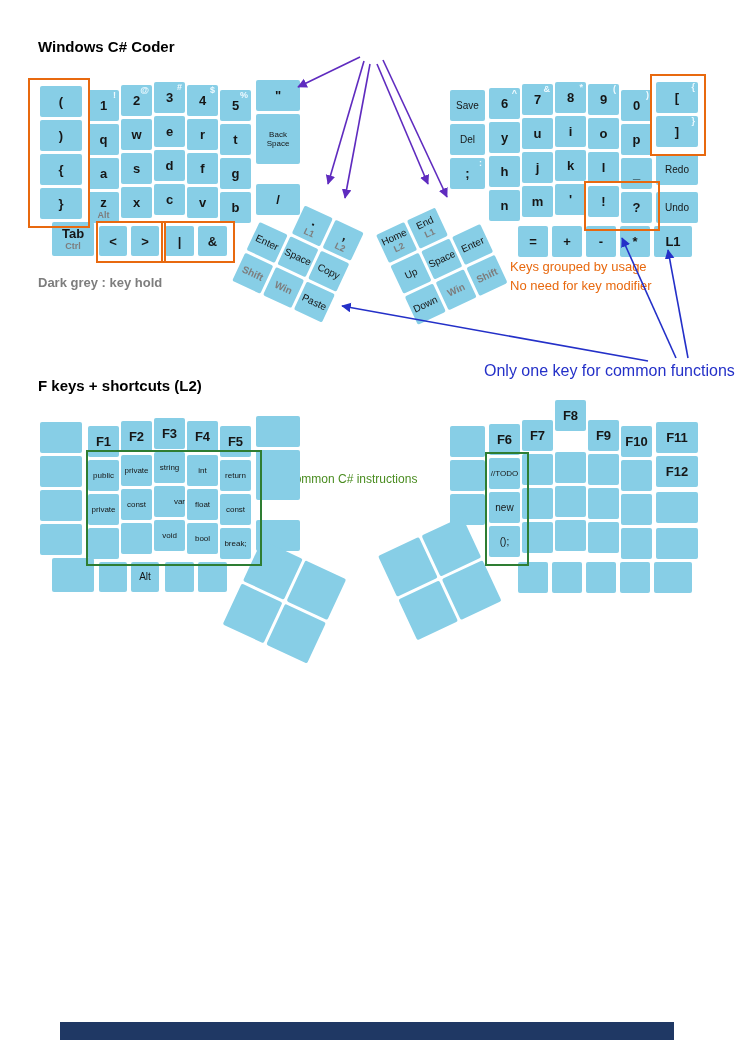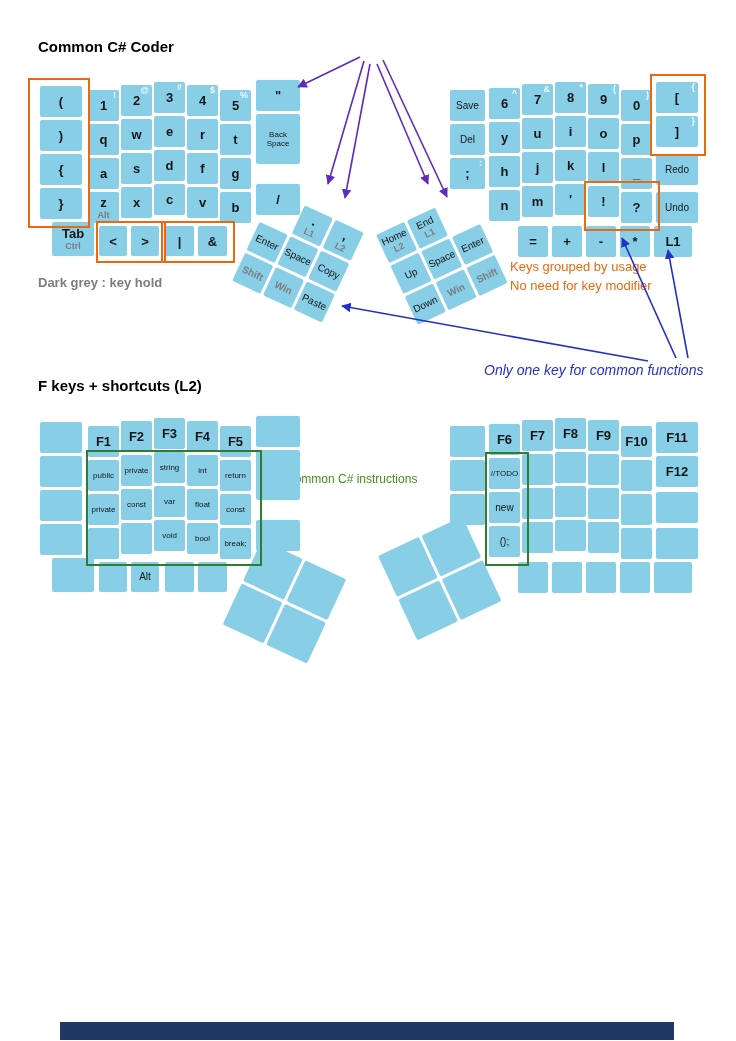--- a/index.html
+++ b/index.html
@@ -3,21 +3,21 @@
 <meta charset="utf-8">
 <title>Keyboard Layout Diagram</title>
 <style>
   html,body { margin:0; padding:0; background:#ffffff; font-family:"Liberation Sans", sans-serif; }
   #canvas { position:relative; width:736px; height:1041px; background:#ffffff; overflow:hidden; }
 
   .title { position:absolute; font-size:15px; font-weight:bold; color:#000; white-space:nowrap; }
   .purple-note { position:absolute; font-size:13px; color:var(--purple); white-space:nowrap; }
   .grey-note  { position:absolute; font-size:13px; font-weight:bold; color:var(--hold_text); white-space:nowrap; }
   .orange-note{ position:absolute; font-size:13px; color:var(--orange); white-space:nowrap; }
-  .blue-note  { position:absolute; font-size:14px; color:var(--blue); white-space:nowrap;font-style:italic; }
+  .blue-note  { position:absolute; font-size:16px; color:var(--blue); white-space:nowrap; }
   .green-note { position:absolute; font-size:12px; color:var(--green_text); white-space:nowrap; }
 
   .key { position:absolute; background:var(--key,#87CEE6); border-radius:2px;
          display:flex; flex-direction:column; align-items:center; justify-content:center;
          font-weight:bold; font-size:13px; color:var(--key_text,#161616); line-height:1; text-align:center; }
   .key .klabel { white-space:pre-line; }
   .key .ghost { position:absolute; top:1px; right:3px; font-size:9px; font-weight:bold; color:var(--ghost_text,#EFFAFF); }
   .key .ksub  { font-size:9px; font-weight:bold; color:var(--hold_text,#7D7D7D); margin-top:2px; }
   .key.small { font-size:10px; }
   .key.small .klabel { font-weight:normal; }
@@ -30,21 +30,21 @@
   .obox { position:absolute; border:2px solid var(--orange); }
   .gbox { position:absolute; border:2px solid var(--green); }
 
   #arrows { position:absolute; left:0; top:0; pointer-events:none; }
   #footer { position:absolute; left:60px; top:1022px; width:614px; height:18px; background:var(--footer,#1F3864); }
 </style>
 </head>
 <body>
 
 <div id="canvas">
-  <div class="title" style="left:38px;top:38px">Common C# Coder</div>
+  <div class="title" style="left:38px;top:38px">Windows C# Coder</div>
   <div class="grey-note" style="left:38px;top:275px">Dark grey : key hold</div>
   <div class="orange-note" style="left:510px;top:259px">Keys grouped by usage</div>
   <div class="orange-note" style="left:510px;top:278px">No need for key modifier</div>
   <div class="blue-note" style="left:484px;top:362px">Only one key for common functions</div>
   <div class="title" style="left:38px;top:377px">F keys + shortcuts (L2)</div>
   <div class="green-note" style="left:286px;top:472px">Common C# instructions</div>
 
   <div id="board">
       <div class="key" style="left: 40px; top: 86px; width: 42px; height: 31px;">
         <span class="klabel">(</span>
@@ -289,21 +289,21 @@
       <div class="key tiny" style="left: 220px; top: 460px; width: 31px; height: 31px;">
         <span class="klabel">return</span>
       </div>
       <div class="key" style="left: 256px; top: 450px; width: 44px; height: 50px;"></div>
       <div class="key tiny" style="left: 88px; top: 494px; width: 31px; height: 31px;">
         <span class="klabel">private</span>
       </div>
       <div class="key tiny" style="left: 121px; top: 489px; width: 31px; height: 31px;">
         <span class="klabel">const</span>
       </div>
-      <div class="key tiny" style="left: 154px; top: 486px; width: 31px; height: 31px;">
+      <div class="key tiny" style="left: 154px; top: 486px; width: 31px; height: 31px; align-items: flex-end;">
         <span class="klabel">var</span>
       </div>
       <div class="key tiny" style="left: 187px; top: 489px; width: 31px; height: 31px;">
         <span class="klabel">float</span>
       </div>
       <div class="key tiny" style="left: 220px; top: 494px; width: 31px; height: 31px;">
         <span class="klabel">const</span>
       </div>
       <div class="key" style="left: 88px; top: 528px; width: 31px; height: 31px;"></div>
       <div class="key" style="left: 121px; top: 523px; width: 31px; height: 31px;"></div>
@@ -326,21 +326,21 @@
       <div class="key" style="left: 198px; top: 562px; width: 29px; height: 30px;"></div>
       <div class="key" style="left: 450px; top: 426px; width: 35px; height: 31px;"></div>
       <div class="key" style="left: 450px; top: 460px; width: 35px; height: 31px;"></div>
       <div class="key" style="left: 450px; top: 494px; width: 35px; height: 31px;"></div>
       <div class="key" style="left: 489px; top: 424px; width: 31px; height: 31px;">
         <span class="klabel">F6</span>
       </div>
       <div class="key" style="left: 522px; top: 420px; width: 31px; height: 31px;">
         <span class="klabel">F7</span>
       </div>
-      <div class="key" style="left: 555px; top: 418px; width: 31px; height: 31px;">
+      <div class="key" style="left: 555px; top: 400px; width: 31px; height: 31px;">
         <span class="klabel">F8</span>
       </div>
       <div class="key" style="left: 588px; top: 420px; width: 31px; height: 31px;">
         <span class="klabel">F9</span>
       </div>
       <div class="key" style="left: 621px; top: 426px; width: 31px; height: 31px;">
         <span class="klabel">F10</span>
       </div>
       <div class="key" style="left: 656px; top: 422px; width: 42px; height: 31px;">
         <span class="klabel">F11</span>

